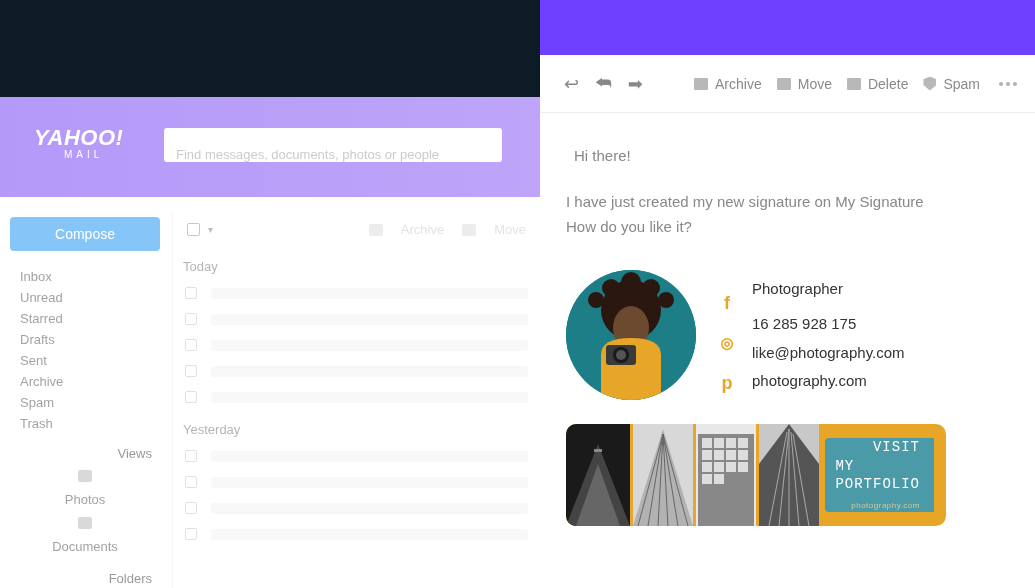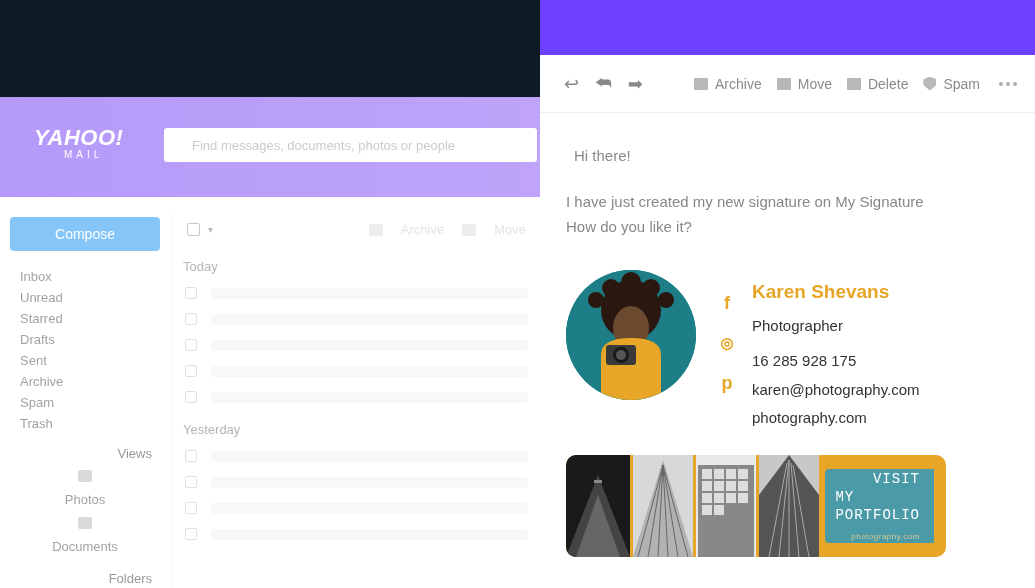--- a/index.html
+++ b/index.html
@@ -6,21 +6,21 @@
 body { width: 1035px; height: 588px; overflow: hidden; background: #fff; position: relative; }
 
 .dark-bar { position: absolute; top: 0; left: 0; width: 540px; height: 97px; background: #0d1b26; z-index: 3; }
 .top-purple-right { position: absolute; top: 0; left: 540px; right: 0; height: 55px; background: #6e40ff; z-index: 2; }
 .header-purple-left { position: absolute; top: 97px; left: 0; width: 540px; height: 100px; background: linear-gradient(to right, #7846f5, #8a5af5); z-index: 2; }
 
 .brand { position: absolute; top: 125px; left: 34px; z-index: 3; color: #fff; }
 .brand-main { font-size: 22px; font-weight: 700; font-style: italic; letter-spacing: 0.5px; }
 .brand-sub { font-size: 10px; letter-spacing: 4px; margin-top: -2px; margin-left: 30px; }
 
-.searchbar { position: absolute; top: 128px; left: 164px; width: 373px; height: 34px; background: #fff; border-radius: 3px; display: flex; align-items: center; padding: 0 28px; z-index: 3; }
+.searchbar { position: absolute; top: 128px; left: 164px; width: 338px; height: 34px; background: #fff; border-radius: 3px; display: flex; align-items: flex-end; padding: 0 12px; z-index: 3; }
 .searchbar input { border: none; outline: none; width: 100%; font-size: 13px; color: #888; background: transparent; }
 .searchbar input::placeholder { color: #a0a0a0; }
 
 .left-pane { position: absolute; top: 197px; left: 0; width: 540px; bottom: 0; background: #fff; z-index: 1; }
 .left-overlay { position: absolute; top: 97px; left: 0; width: 540px; bottom: 0; background: rgba(255,255,255,0.45); z-index: 5; pointer-events: none; }
 
 .sidebar { position: absolute; top: 212px; left: 0; width: 170px; bottom: 0; z-index: 2; padding: 0 10px 8px 10px; }
 .compose-btn { display: block; width: 150px; height: 34px; background: #2196f3; color: #fff; border: none; border-radius: 4px; font-size: 14px; margin: 5px 0 15px 0; cursor: pointer; }
 .folder-list { list-style: none; }
 .folder-list li { padding: 3px 10px; font-size: 13px; color: #555; cursor: pointer; }
@@ -216,25 +216,24 @@
           <circle cx="85" cy="18" r="9" fill="#2a1810"></circle>
           <circle cx="65" cy="12" r="10" fill="#2a1810"></circle>
         </svg>
       </div>
       <div class="social-col">
         <span class="social-ic">f</span>
         <span class="social-ic" style="font-size:15px;">◎</span>
         <span class="social-ic">p</span>
       </div>
       <div class="info-col">
-        <div class="sig-name">Karen Shevans</div>
         <div>Photographer</div>
         <div style="height:4px"></div>
         <div>16 285 928 175</div>
-        <div>karen@photography.com</div>
+        <div>like@photography.com</div>
         <div>photography.com</div>
       </div>
     </div>
 
     <div class="banner">
       <div class="banner-img wide">
         <svg viewBox="0 0 64 102">
             <rect width="64" height="102" fill="#1a1a1a"></rect>
             <path d="M0 102 L32 20 L64 102 Z" fill="#444"></path>
             <path d="M10 102 L32 40 L54 102 Z" fill="#666"></path>

